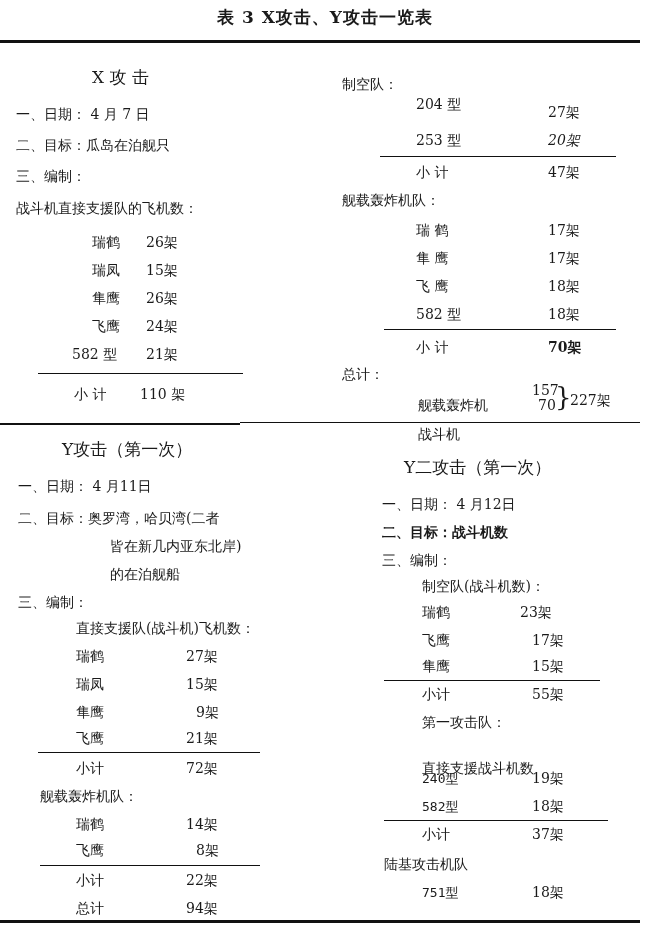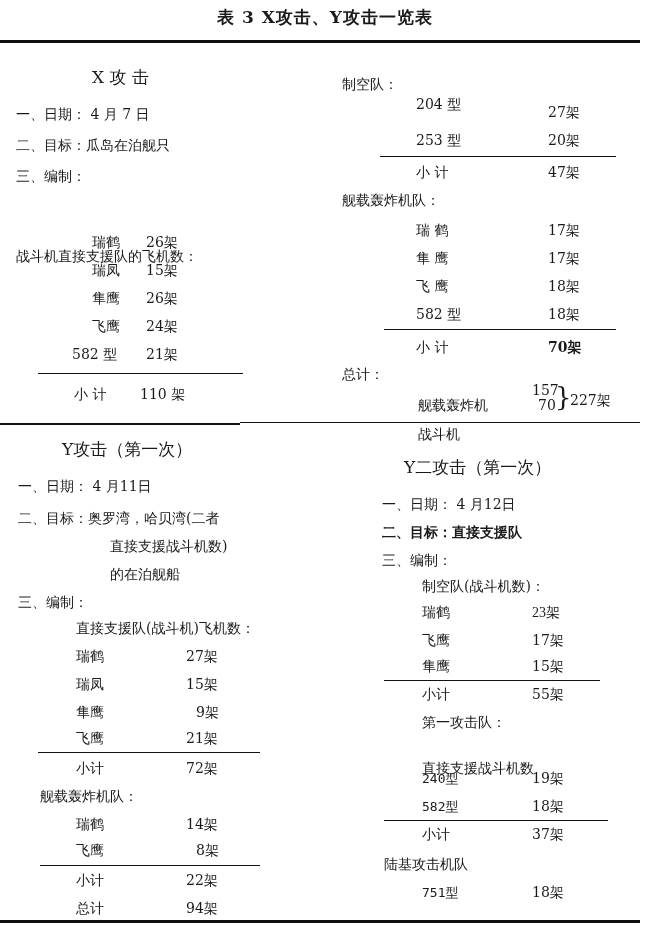--- a/index.html
+++ b/index.html
@@ -16,41 +16,41 @@
 </head>
 <body>
 
 <div class="abs title">表 3  X攻击、Y攻击一览表</div>
 <div class="hr" style="top:40px;left:0;width:640px;height:3px;"></div>
 
 <div class="abs sec-title" style="top:66px;left:92px;">X  攻  击</div>
 <div class="abs" style="top:106px;left:16px;">一、日期： 4 月 7 日</div>
 <div class="abs" style="top:137px;left:16px;">二、目标：瓜岛在泊舰只</div>
 <div class="abs" style="top:168px;left:16px;">三、编制：</div>
-<div class="abs" style="top:200px;left:16px;margin-top:48px;">战斗机直接支援队的飞机数：</div>
+<div class="abs" style="top:200px;left:16px;">战斗机直接支援队的飞机数：</div>
 
 <div class="abs" style="top:234px;left:92px;">瑞鹤</div>
 <div class="abs" style="top:234px;left:146px;">26架</div>
 <div class="abs" style="top:262px;left:92px;">瑞凤</div>
 <div class="abs" style="top:262px;left:146px;">15架</div>
 <div class="abs" style="top:290px;left:92px;">隼鹰</div>
 <div class="abs" style="top:290px;left:146px;">26架</div>
 <div class="abs" style="top:318px;left:92px;">飞鹰</div>
 <div class="abs" style="top:318px;left:146px;">24架</div>
 <div class="abs" style="top:346px;left:72px;">582 型</div>
 <div class="abs" style="top:346px;left:146px;">21架</div>
 <div class="hr" style="top:373px;left:38px;width:205px;height:1px;"></div>
 <div class="abs" style="top:386px;left:74px;">小  计</div>
 <div class="abs" style="top:386px;left:140px;">110  架</div>
 
 <div class="abs" style="top:76px;left:342px;">制空队：</div>
 <div class="abs" style="top:96px;left:416px;">204 型</div>
 <div class="abs" style="top:104px;left:548px;">27架</div>
 <div class="abs" style="top:132px;left:416px;">253 型</div>
-<div class="abs" style="top:132px;left:548px;">20架</div>
+<div class="abs" style="top:132px;left:548px;font-style:italic;">20架</div>
 <div class="hr" style="top:156px;left:380px;width:236px;height:1px;"></div>
 <div class="abs" style="top:164px;left:416px;">小  计</div>
 <div class="abs" style="top:164px;left:548px;">47架</div>
 
 <div class="abs" style="top:192px;left:342px;">舰载轰炸机队：</div>
 <div class="abs" style="top:222px;left:416px;">瑞  鹤</div>
 <div class="abs" style="top:222px;left:548px;">17架</div>
 <div class="abs" style="top:250px;left:416px;">隼  鹰</div>
 <div class="abs" style="top:250px;left:548px;">17架</div>
 <div class="abs" style="top:278px;left:416px;">飞  鹰</div>
@@ -68,21 +68,21 @@
 <div class="abs" style="top:398px;left:538px;line-height:15px;">70</div>
 <div class="abs brace" style="top:384px;left:555px;">}</div>
 <div class="abs" style="top:392px;left:570px;">227架</div>
 
 <div class="hr" style="top:423px;left:0;width:240px;height:2px;"></div>
 <div class="hr" style="top:422px;left:240px;width:400px;height:1px;"></div>
 
 <div class="abs sec-title" style="top:438px;left:62px;">Y攻击（第一次）</div>
 <div class="abs" style="top:478px;left:18px;">一、日期： 4 月11日</div>
 <div class="abs" style="top:510px;left:18px;">二、目标：奥罗湾，哈贝湾(二者</div>
-<div class="abs" style="top:538px;left:110px;">直接支援战斗机数)</div>
+<div class="abs" style="top:538px;left:110px;">皆在新几内亚东北岸)</div>
 <div class="abs" style="top:566px;left:110px;">的在泊舰船</div>
 <div class="abs" style="top:594px;left:18px;">三、编制：</div>
 <div class="abs" style="top:620px;left:76px;">直接支援队(战斗机)飞机数：</div>
 
 <div class="abs" style="top:648px;left:76px;">瑞鹤</div>
 <div class="abs" style="top:648px;left:186px;">27架</div>
 <div class="abs" style="top:676px;left:76px;">瑞凤</div>
 <div class="abs" style="top:676px;left:186px;">15架</div>
 <div class="abs" style="top:704px;left:76px;">隼鹰</div>
 <div class="abs" style="top:704px;left:196px;">9架</div>
@@ -98,26 +98,26 @@
 <div class="abs" style="top:842px;left:76px;">飞鹰</div>
 <div class="abs" style="top:842px;left:196px;">8架</div>
 <div class="hr" style="top:865px;left:40px;width:220px;height:1px;"></div>
 <div class="abs" style="top:872px;left:76px;">小计</div>
 <div class="abs" style="top:872px;left:186px;">22架</div>
 <div class="abs" style="top:900px;left:76px;">总计</div>
 <div class="abs" style="top:900px;left:186px;">94架</div>
 
 <div class="abs sec-title" style="top:456px;left:404px;">Y二攻击（第一次）</div>
 <div class="abs" style="top:496px;left:382px;">一、日期： 4 月12日</div>
-<div class="abs bold" style="top:524px;left:382px;">二、目标：直接支援队</div>
+<div class="abs bold" style="top:524px;left:382px;">二、目标：战斗机数</div>
 <div class="abs" style="top:552px;left:382px;">三、编制：</div>
 <div class="abs" style="top:578px;left:422px;">制空队(战斗机数)：</div>
 
 <div class="abs" style="top:604px;left:422px;">瑞鹤</div>
-<div class="abs" style="top:604px;left:532px;font-family:Liberation Serif, serif;">23架</div>
+<div class="abs" style="top:604px;left:520px;">23架</div>
 <div class="abs" style="top:632px;left:422px;">飞鹰</div>
 <div class="abs" style="top:632px;left:532px;">17架</div>
 <div class="abs" style="top:658px;left:422px;">隼鹰</div>
 <div class="abs" style="top:658px;left:532px;">15架</div>
 <div class="hr" style="top:680px;left:384px;width:216px;height:1px;"></div>
 <div class="abs" style="top:686px;left:422px;">小计</div>
 <div class="abs" style="top:686px;left:532px;">55架</div>
 
 <div class="abs" style="top:714px;left:422px;">第一攻击队：</div>
 <div class="abs" style="top:760px;left:422px;">直接支援战斗机数</div>

